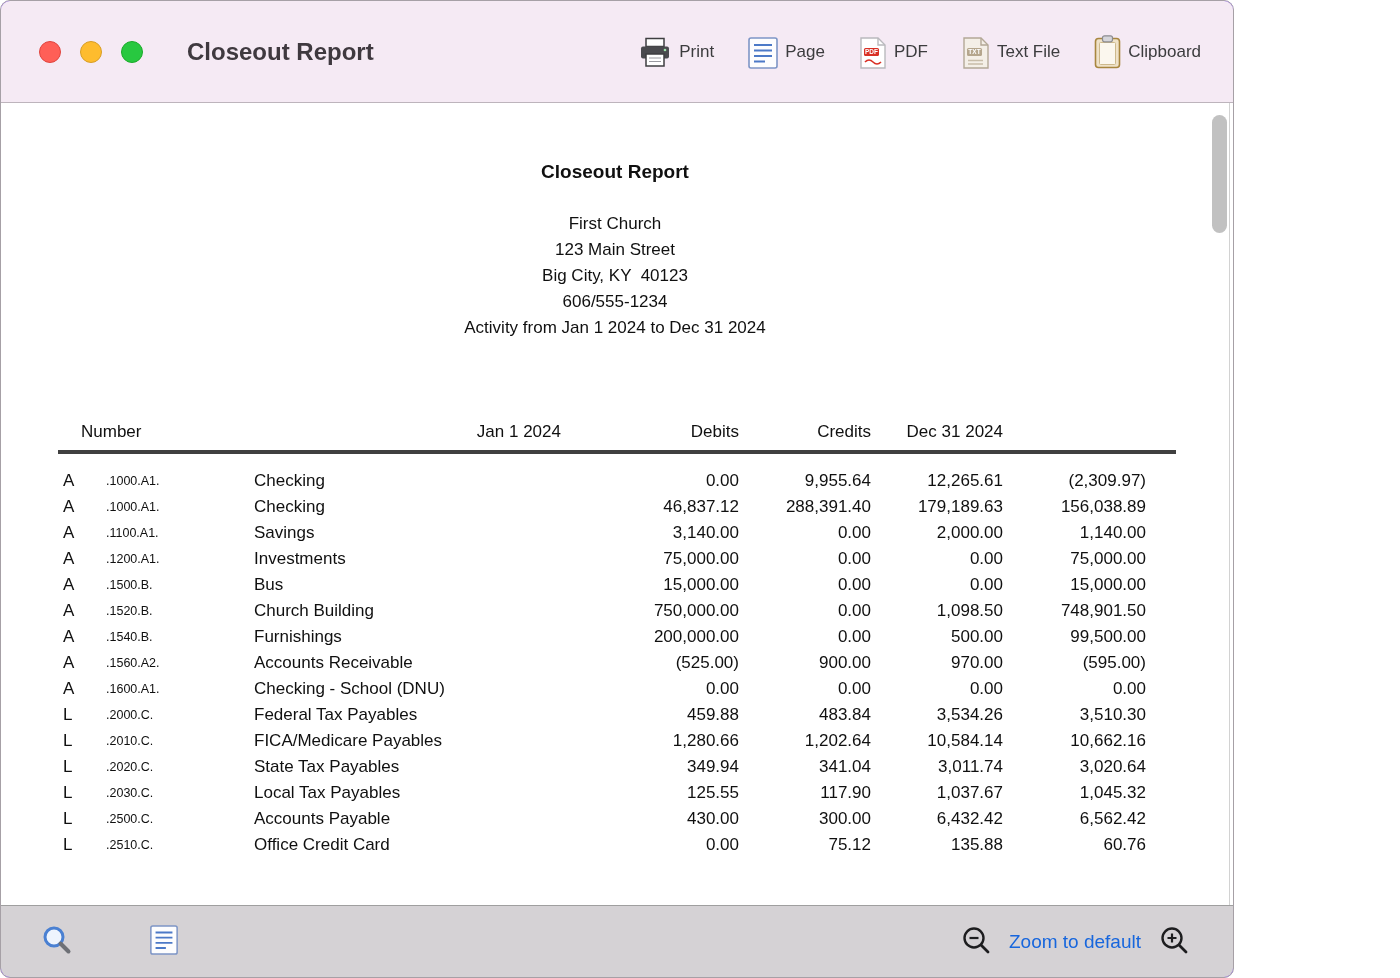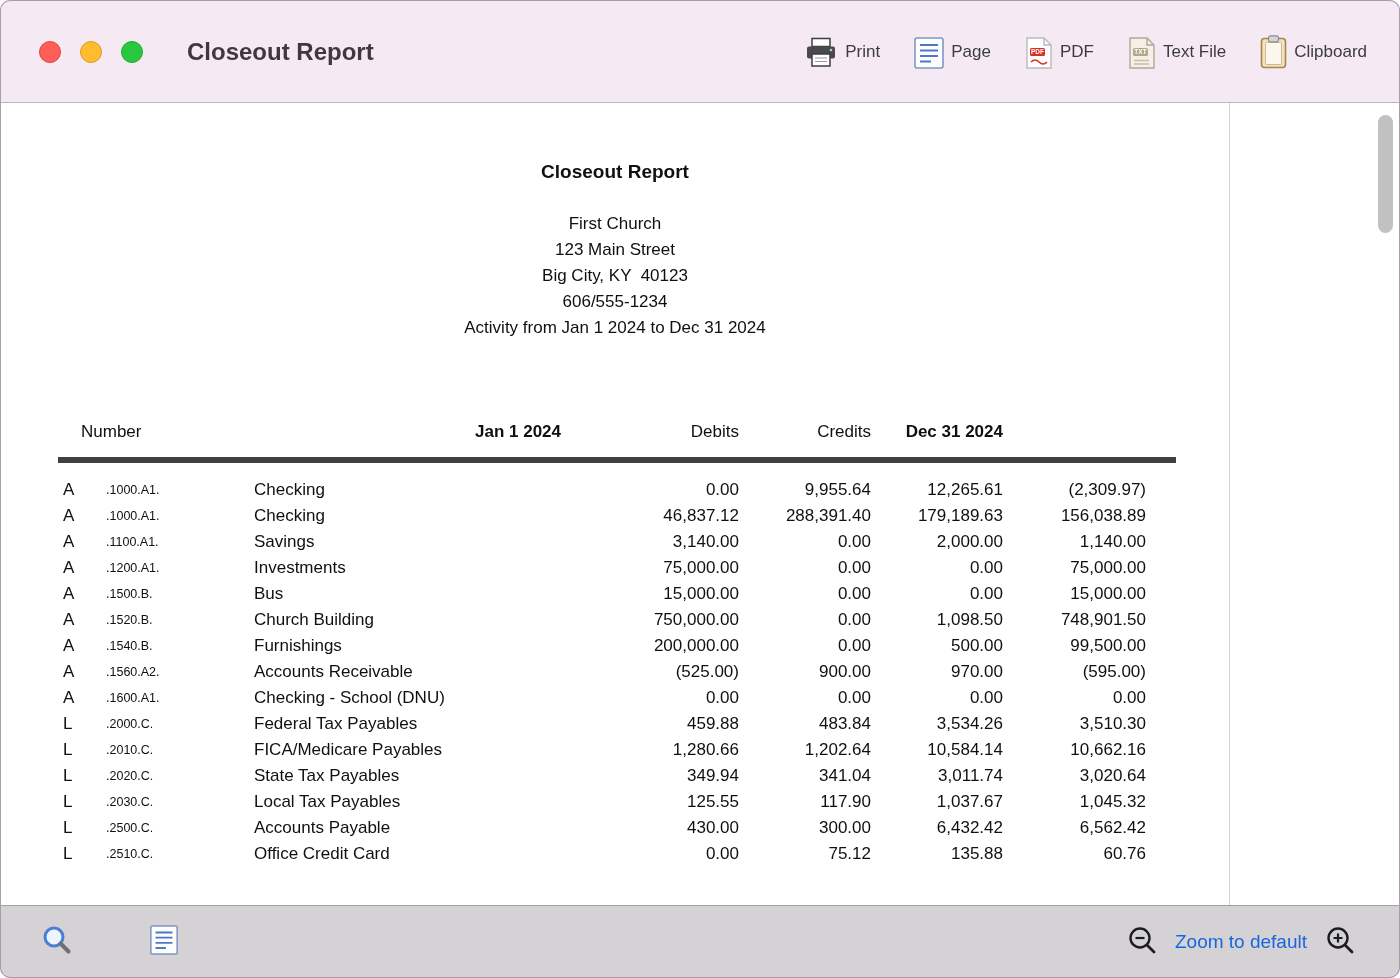--- a/index.html
+++ b/index.html
@@ -1,17 +1,17 @@
 <!DOCTYPE html>
 <html><head>
 <meta charset="utf-8">
 <style>
   html,body { margin:0; padding:0; background:#ffffff; font-family:"Liberation Sans","DejaVu Sans",sans-serif; }
   .window {
-    width:1400px; height:978px; box-sizing:border-box;
+    width:1234px; height:978px; box-sizing:border-box;
     border:1px solid #a6a0a6; border-radius:10px; overflow:hidden;
     display:flex; flex-direction:column; background:#8b5cf6;
   }
   
   .titlebar {
     height:102px; flex:0 0 auto; background:#f5eaf4; border-bottom:1px solid #bdb4bc;
     display:flex; align-items:center; padding:0 32px 0 38px; box-sizing:border-box;
   }
   .traffic { display:flex; gap:19px; align-items:center; }
   .tl { width:20px; height:20px; border-radius:50%; display:inline-block; cursor:default; }
@@ -35,29 +35,29 @@
     position:absolute; right:6px; top:12px; width:15px; height:118px;
     background:#c1c1c1; border-radius:8px; cursor:pointer;
   }
   .rpt-title { margin:58px 0 28px 0; text-align:center; font-size:19px; font-weight:700; }
   .org { text-align:center; font-size:17px; line-height:26px; }
   .org-line { white-space:pre; }
   .activity { text-align:center; font-size:17px; line-height:26px; }
   
   .table { margin-left:57px; width:1118px; margin-top:78px; font-size:17px; }
   .grid { display:grid; grid-template-columns:45px 148px 310px 178px 132px 132px 143px; }
-  .thead { border-bottom:6px solid #404040; padding-bottom:12px; line-height:26px; }
+  .thead { border-bottom:4px solid #404040; padding-bottom:5px; line-height:26px; }
   .thead .span2 { grid-column:1 / 3; padding-left:23px; }
   .tbody { padding-top:14px; }
   .trow { line-height:26px; }
   .c.type { padding-left:5px; }
   .c.num  { padding-left:3px; font-size:12.5px; }
   .c.desc { padding-left:3px; white-space:nowrap; }
   .c.val  { text-align:right; font-variant-numeric:tabular-nums; }
-  .head-bold { font-weight:700; }
+  .head-bold { font-weight:400; }
   
   .statusbar {
     height:72px; flex:0 0 auto; border-top:1px solid #9f9f9f; background:#d5d2d5;
     display:flex; align-items:center; padding:0 44px 0 40px; box-sizing:border-box;text-align:right;
   }
   .sb-left { display:flex; align-items:center; gap:76px; }
   .sb-right { margin-left:auto; display:flex; align-items:center; gap:12px; }
   .sb-btn { background:none; border:none; padding:0; cursor:pointer; display:flex; align-items:center; }
   .zoom-label { font-size:19px; font-weight:500; color:#1766dd; cursor:pointer; padding:0 6px; }
 </style>

